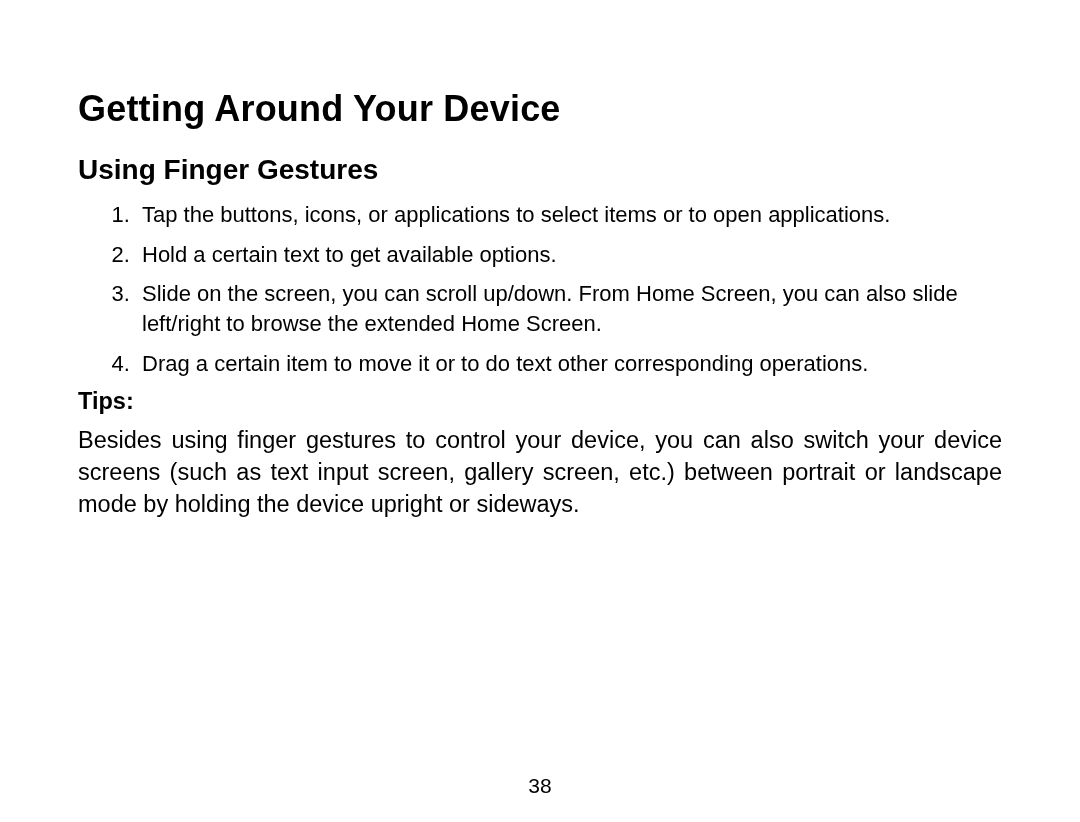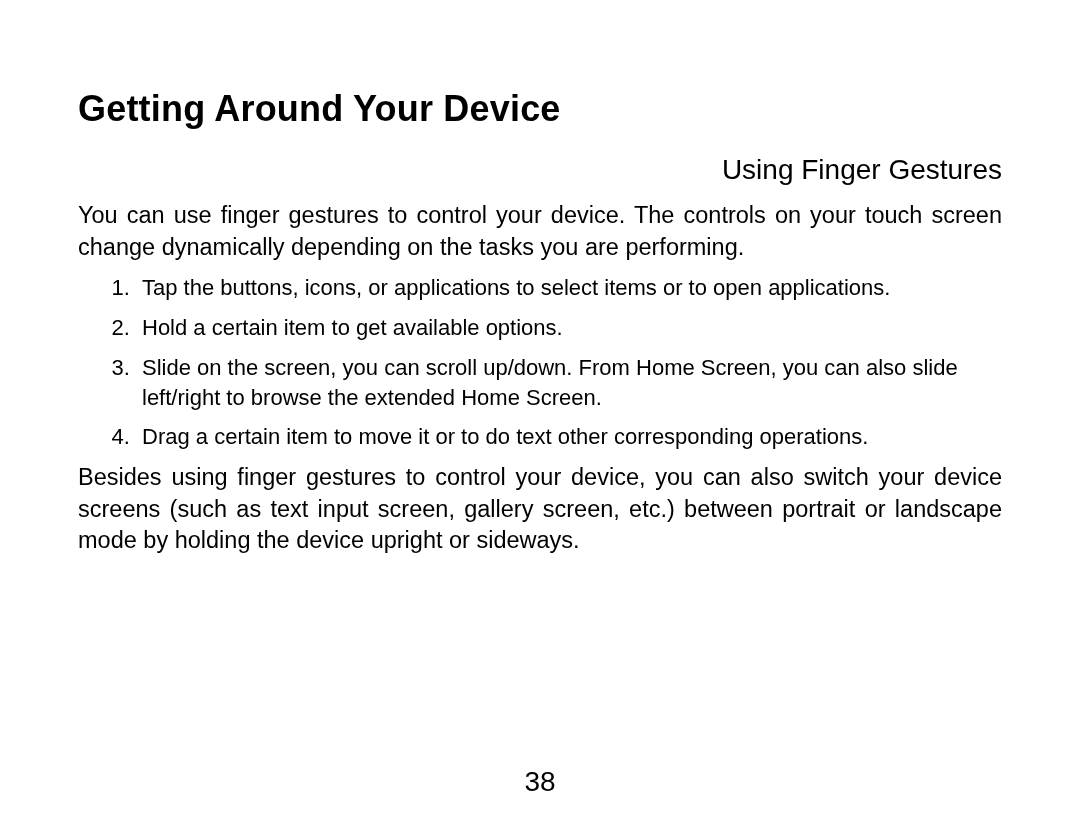--- a/index.html
+++ b/index.html
@@ -20,23 +20,22 @@
     border-radius: 12px;
   }
   .h1 {
     font-size: 36px;
     font-weight: bold;
     margin: 0 0 24px 0;
     letter-spacing: 0.2px;
   }
   .h2 {
     font-size: 28px;
-    font-weight: normal;
+    font-weight: bold;
     margin: 0 0 14px 0;
-    text-align: right;
   }
   .para {
     font-size: 23.5px;
     line-height: 1.35;
     margin: 0 0 10px 0;
     text-align: justify;
     text-justify: inter-word;
   }
   ol.steps {
     margin: 0 0 8px 0;
@@ -52,39 +51,39 @@
     font-size: 23.5px;
     font-weight: bold;
     margin: 4px 0 10px 0;
   }
   .page-number {
     position: absolute;
     bottom: 24px;
     left: 0;
     width: 100%;
     text-align: center;
-    font-size: 28px;
+    font-size: 21px;
   }
 </style>
 </head>
 <body>
 
 <div class="page">
 
   <h1 class="h1">Getting Around Your Device</h1>
 
   <h2 class="h2">Using Finger Gestures</h2>
 
-  <p class="para">You can use finger gestures to control your device. The controls on your touch screen change dynamically depending on the tasks you are performing.</p>
 
   <ol class="steps">
     <li>Tap the buttons, icons, or applications to select items or to open applications.</li>
-    <li>Hold a certain item to get available options.</li>
+    <li>Hold a certain text to get available options.</li>
     <li>Slide on the screen, you can scroll up/down. From Home Screen, you can also slide left/right to browse the extended Home Screen.</li>
     <li>Drag a certain item to move it or to do text other corresponding operations.</li>
   </ol>
 
+  <div class="tips-label">Tips:</div>
 
   <p class="para">Besides using finger gestures to control your device, you can also switch your device screens (such as text input screen, gallery screen, etc.) between portrait or landscape mode by holding the device upright or sideways.</p>
 
   <div class="page-number">38</div>
 
 </div>
 
 </body></html>

